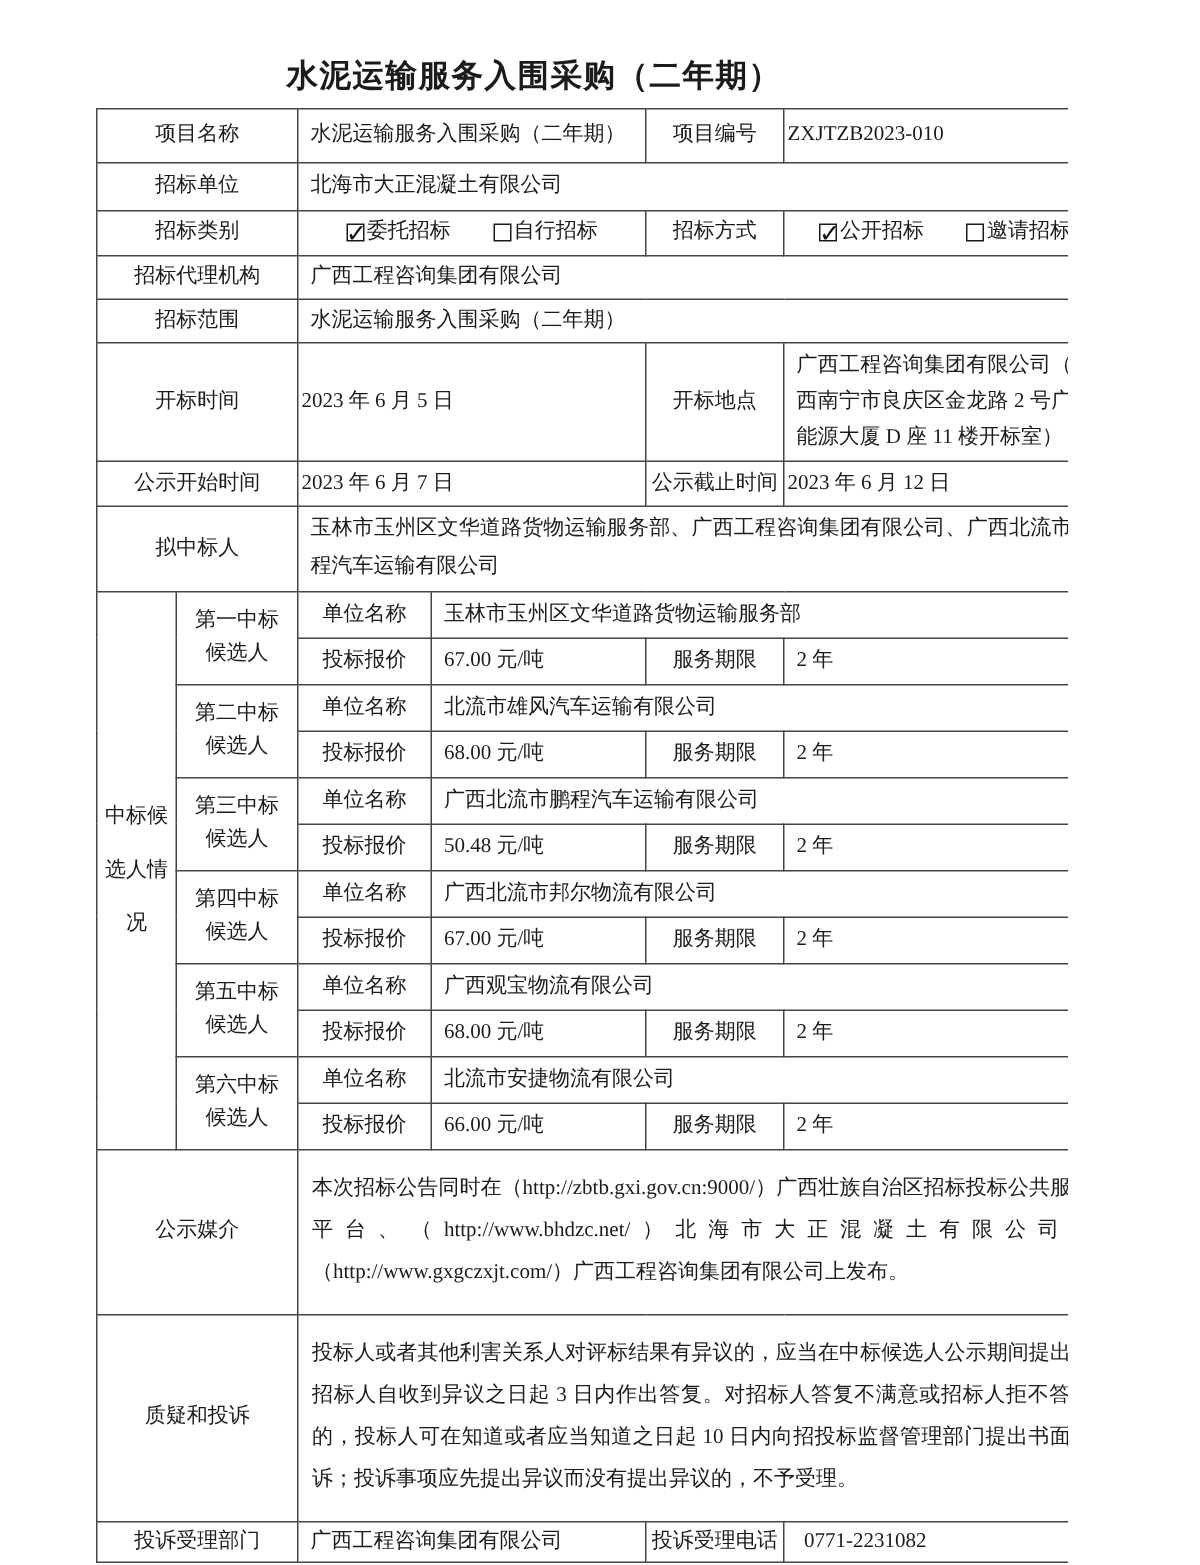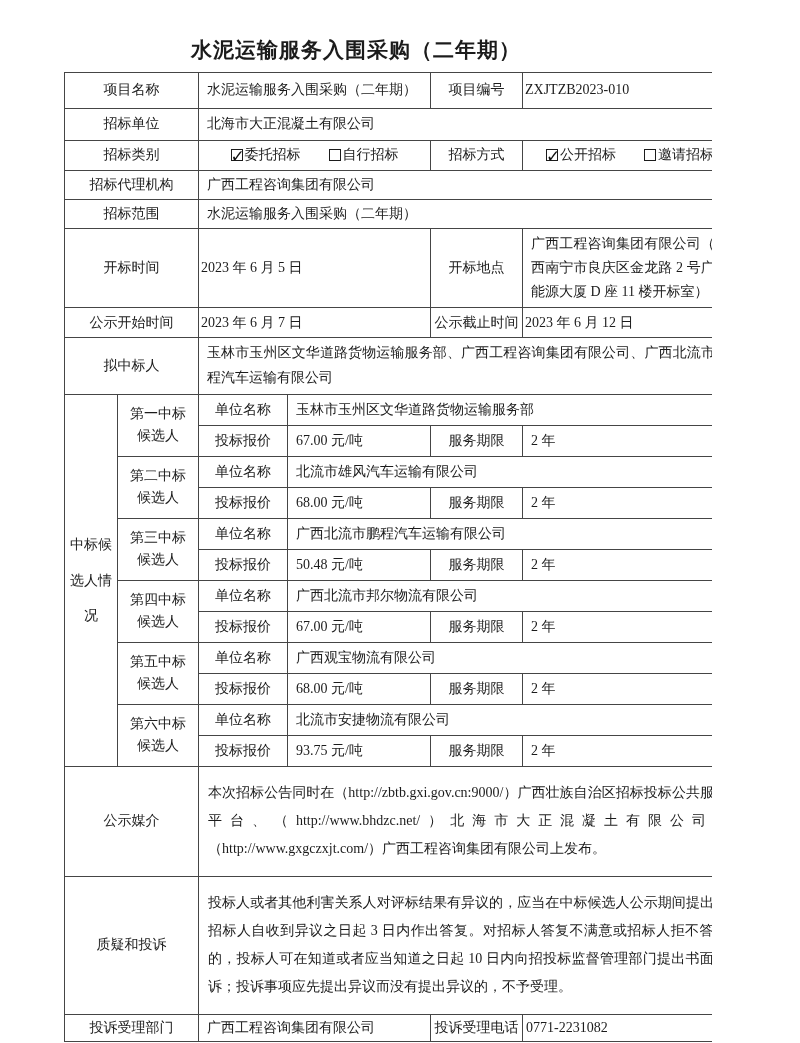--- a/index.html
+++ b/index.html
@@ -215,37 +215,37 @@
         <td class="val">2 年</td>
       </tr>
 
       <tr style="height:31px">
         <td rowspan="2" class="rank">第六中标候选人</td>
         <td class="lab">单位名称</td>
         <td colspan="3" class="val">北流市安捷物流有限公司</td>
       </tr>
       <tr style="height:31px">
         <td class="lab">投标报价</td>
-        <td class="val">93.75 元/吨</td>
+        <td class="val">66.00 元/吨</td>
         <td class="lab">服务期限</td>
         <td class="val">2 年</td>
       </tr>
 
       <tr style="height:86px">
         <td colspan="2" class="lab">公示媒介</td>
         <td colspan="4" class="par">本次招标公告同时在（http://zbtb.gxi.gov.cn:9000/）广西壮族自治区招标投标公共服务平台、（http://www.bhdzc.net/）北海市大正混凝土有限公司、（http://www.gxgczxjt.com/）广西工程咨询集团有限公司上发布。</td>
       </tr>
 
       <tr style="height:110px">
         <td colspan="2" class="lab">质疑和投诉</td>
         <td colspan="4" class="par">投标人或者其他利害关系人对评标结果有异议的，应当在中标候选人公示期间提出。招标人自收到异议之日起 3 日内作出答复。对招标人答复不满意或招标人拒不答复的，投标人可在知道或者应当知道之日起 10 日内向招投标监督管理部门提出书面投诉；投诉事项应先提出异议而没有提出异议的，不予受理。</td>
       </tr>
 
       <tr style="height:27px">
         <td colspan="2" class="lab">投诉受理部门</td>
         <td colspan="2" class="val">广西工程咨询集团有限公司</td>
         <td class="tight">投诉受理电话</td>
-        <td class="val" style="padding-left:3px">0771-2231082</td>
+        <td class="val" style="padding-left:13px">0771-2231082</td>
       </tr>
 
     </tbody>
   </table>
 </div>
 
 </body></html>

